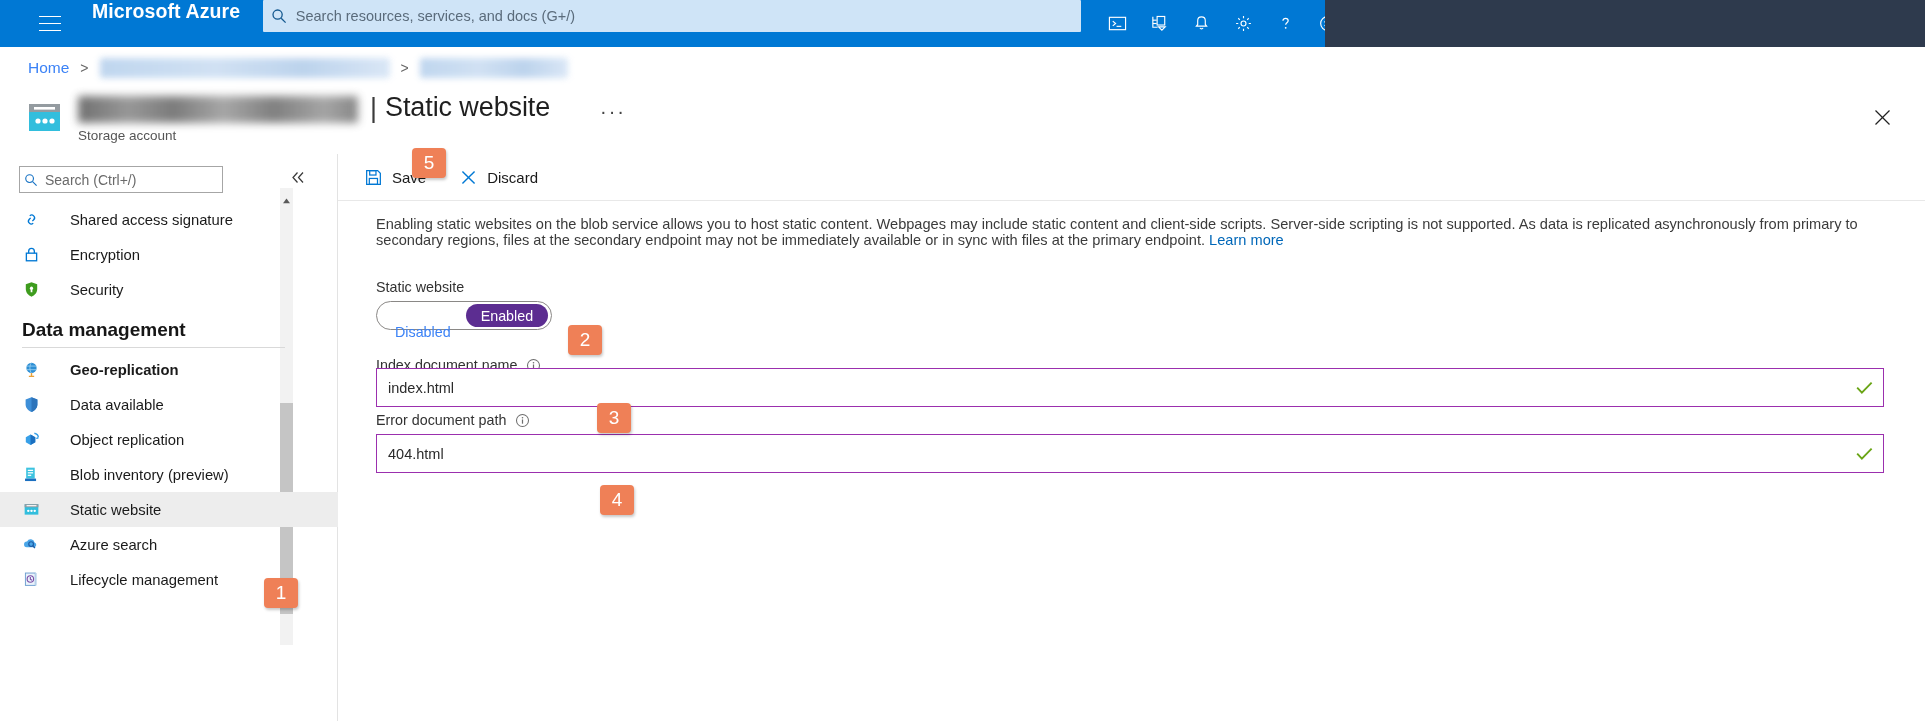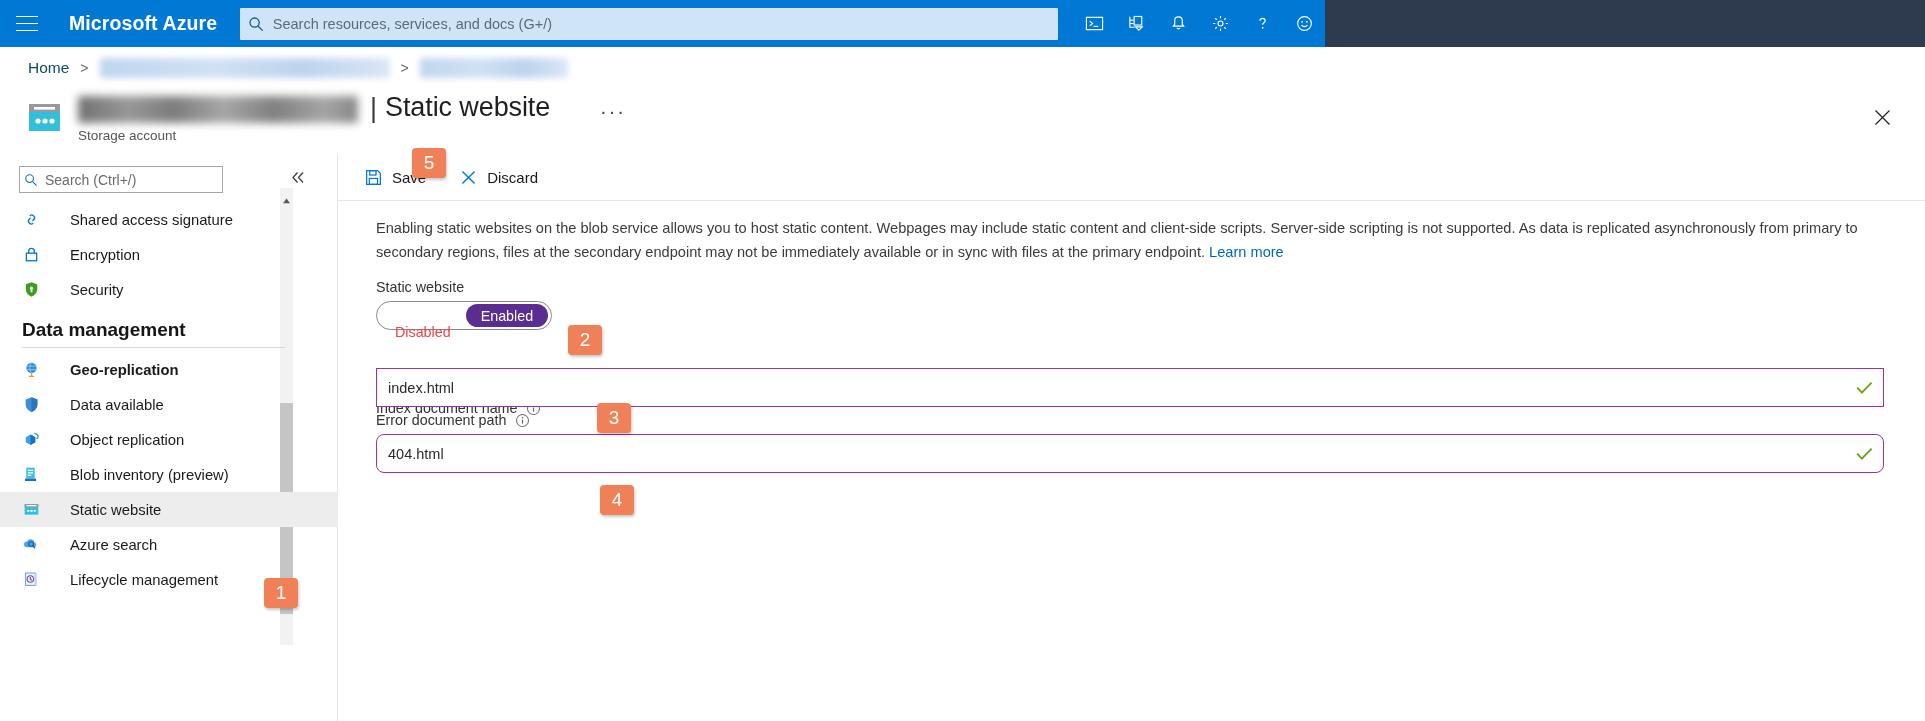--- a/index.html
+++ b/index.html
@@ -9,21 +9,21 @@
     overflow: hidden;
     background: #ffffff;
     font-family: "Liberation Sans", sans-serif;
     -webkit-font-smoothing: antialiased;
   }
   .page { position: relative; width: 1925px; height: 721px; background:#fff; }
 
   
   .topbar {
     position: absolute; top:0; left:0; width:1925px; height:47px;
-    background:#0078d4; display:flex; align-items:center;
+    background:#0078d4; display:flex; padding-left:23px;
   }
   .hamburger {
     width:54px; height:47px; display:flex; align-items:center; justify-content:center;
     cursor:pointer;
   }
   .hamburger .bars { width:22px; height:16px; position:relative; }
   .hamburger .bars i {
     position:absolute; left:0; width:22px; height:1.6px; background:#fff; display:block;
   }
   .hamburger .bars i:nth-child(1){ top:0; }
@@ -60,21 +60,21 @@
     position:absolute; top:0; right:0; width:600px; height:47px;
     background:#2e3a4d;
   }
 
   
   .breadcrumb {
     position:absolute; top:47px; left:0; width:1925px; height:42px;
     display:flex; align-items:center; padding-left:28px;
     font-size:15.5px;
   }
-  .bc-home { color:#0c4a6e; cursor:pointer; }
+  .bc-home { color:#3b82f6; cursor:pointer; }
   .bc-sep { color:#666; margin:0 11px; font-size:14px; }
   .bc-blur {
     height:20px; border-radius:2px;
     background:linear-gradient(90deg,#bcd4ee,#cfe0f3 40%,#b9d1ec 70%,#d8e6f6);
     filter: blur(3.2px);
     opacity:.95;
   }
   .bc-blur.b1 { width:290px; }
   .bc-blur.b2 { width:148px; }
 
@@ -179,21 +179,21 @@
   }
   .cmdbtn {
     display:flex; align-items:center; height:32px; padding:0 14px 0 2px;
     cursor:pointer; margin-right:12px;
   }
   .cmdbtn .cico { width:28px; display:flex; align-items:center; justify-content:center; }
   .cmdbtn .clbl { font-size:15px; color:#1a1a1a; margin-left:5px; }
 
   .descr {
     position:absolute; left:38px; top:62px; width:1500px;
-    font-size:14.6px; line-height:24px; color:#3b3b3b;
+    font-size:14.6px; line-height:16px; color:#3b3b3b;
   }
   .descr a { color:#0067b8; text-decoration:none; }
 
   .fieldlabel {
     font-size:14.3px; color:#323232; display:flex; align-items:center;
   }
   .infoicon {
     display:inline-flex; width:15px; height:15px; margin-left:9px;
     align-items:center; justify-content:center;
   }
@@ -203,33 +203,33 @@
   .toggle {
     position:absolute; left:38px; top:147px; height:29px;
     border:1px solid #8a8886; border-radius:15px; background:#fff;
     display:flex; align-items:center; padding:0 3px; cursor:pointer;
   }
   .toggle .opt {
     height:23px; padding:0 15px; border-radius:12px;
     display:flex; align-items:center; justify-content:center;
     font-size:14.3px;
   }
-  .toggle .opt.off { color:#ef4444;margin-top:32px; }
+  .toggle .opt.off { color:#3b82f6;margin-top:32px; }
   .toggle .opt.on { background:#5c2d91; color:#fff; }
 
-  .idx-label { position:absolute; left:38px; top:203px;margin-top:43px; }
+  .idx-label { position:absolute; left:38px; top:203px; }
   .errlabel { position:absolute; left:38px; top:258px; }
 
   .txtfield {
     position:absolute; left:38px; width:1508px; height:39px;
     border:1px solid #9b2fae; background:#fff;
     display:flex; align-items:center;
   }
   .txtfield.idx { top:214px; }
-  .txtfield.err { top:280px;border-radius:8px; }
+  .txtfield.err { top:280px; }
   .txtfield input {
     border:none; outline:none; background:transparent;
     font-family:"Liberation Sans", sans-serif; font-size:14.5px; color:#2b2b2b;
     padding-left:11px; width:100%; height:27px;
   }
   .txtfield .check {
     width:38px; min-width:38px; display:flex; align-items:center; justify-content:center;
   }
 
   

